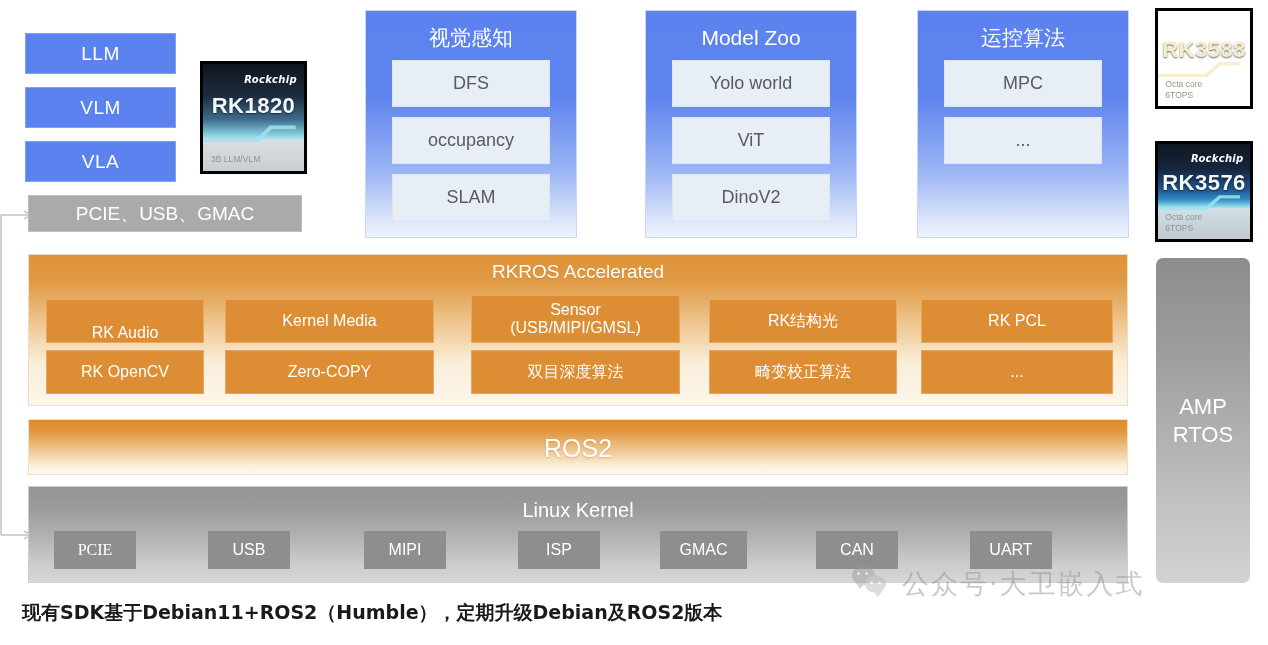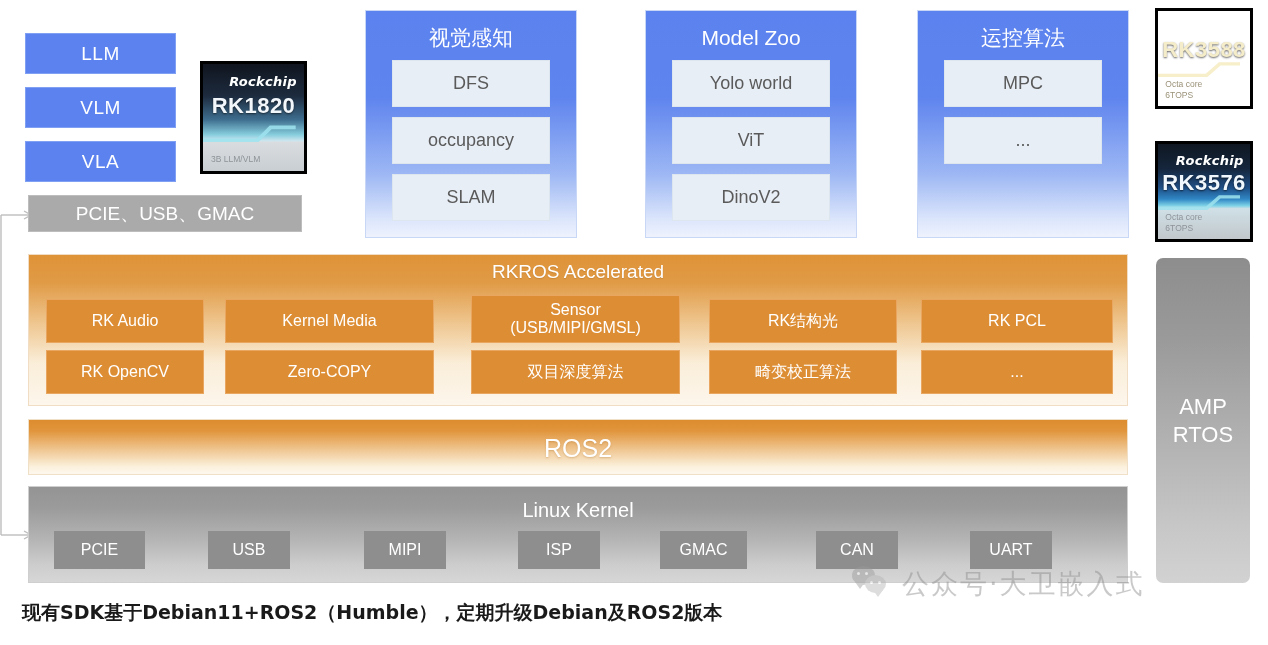--- a/index.html
+++ b/index.html
@@ -60,21 +60,21 @@
 
   
   .chip{
     position:absolute;
     border:3px solid #000000;
     overflow:hidden;
   }
   .chip .chip-face{position:absolute;left:0;top:0;right:0;bottom:0;}
   .chip .brand{
     position:absolute;right:7%;top:9%;
-    font-size:13px;font-weight:bold;font-style:italic;
+    font-size:10px;font-weight:bold;font-style:italic;
     color:#ffffff;letter-spacing:.3px;
     font-family:"DejaVu Sans",sans-serif;
   }
   .chip .model{
     position:absolute;left:0;right:0;top:27%;
     text-align:center;font-size:22px;font-weight:bold;
     letter-spacing:.5px;
   }
   .chip .sub{
     position:absolute;left:8%;bottom:6%;
@@ -301,21 +301,21 @@
     </svg>
     <div class="brand">Rockchip</div>
     <div class="model">RK3576</div>
     <div class="sub">Octa core
 6TOPS</div>
   </div>
 
   <div class="abs ros-panel" style="left:28px;top:254px;width:1100px;height:152px;">
     <div class="ros-title">RKROS Accelerated</div>
 
-    <div class="ros-cell" style="left:17px;top:44px;width:156px;height:42px;">
+    <div class="ros-cell" style="left:17px;top:44px;width:156px;height:42px;align-items:flex-end;">
       <span>RK Audio</span>
     </div>
     <div class="ros-cell" style="left:196px;top:44px;width:207px;height:42px;">
       <span>Kernel Media</span>
     </div>
     <div class="ros-cell" style="left:442px;top:40px;width:207px;height:46px;">
       <span>Sensor
 (USB/MIPI/GMSL)</span>
     </div>
     <div class="ros-cell" style="left:680px;top:44px;width:186px;height:42px;">
@@ -342,21 +342,21 @@
     </div>
   </div>
 
   <div class="abs ros2-band" style="left:28px;top:419px;width:1100px;height:56px;">
     <div class="ros2-label">ROS2</div>
   </div>
 
   <div class="abs kernel-band" style="left:28px;top:486px;width:1100px;height:97px;">
     <div class="kernel-label">Linux Kernel</div>
 
-    <div class="kernel-cell" style="left:25px;top:44px;width:91px;height:38px;">
+    <div class="kernel-cell" style="left:25px;top:44px;width:82px;height:38px;font-family:Liberation Serif, serif;">
       <span>PCIE</span>
     </div>
     <div class="kernel-cell" style="left:179px;top:44px;width:82px;height:38px;">
       <span>USB</span>
     </div>
     <div class="kernel-cell" style="left:335px;top:44px;width:82px;height:38px;">
       <span>MIPI</span>
     </div>
     <div class="kernel-cell" style="left:489px;top:44px;width:82px;height:38px;">
       <span>ISP</span>

